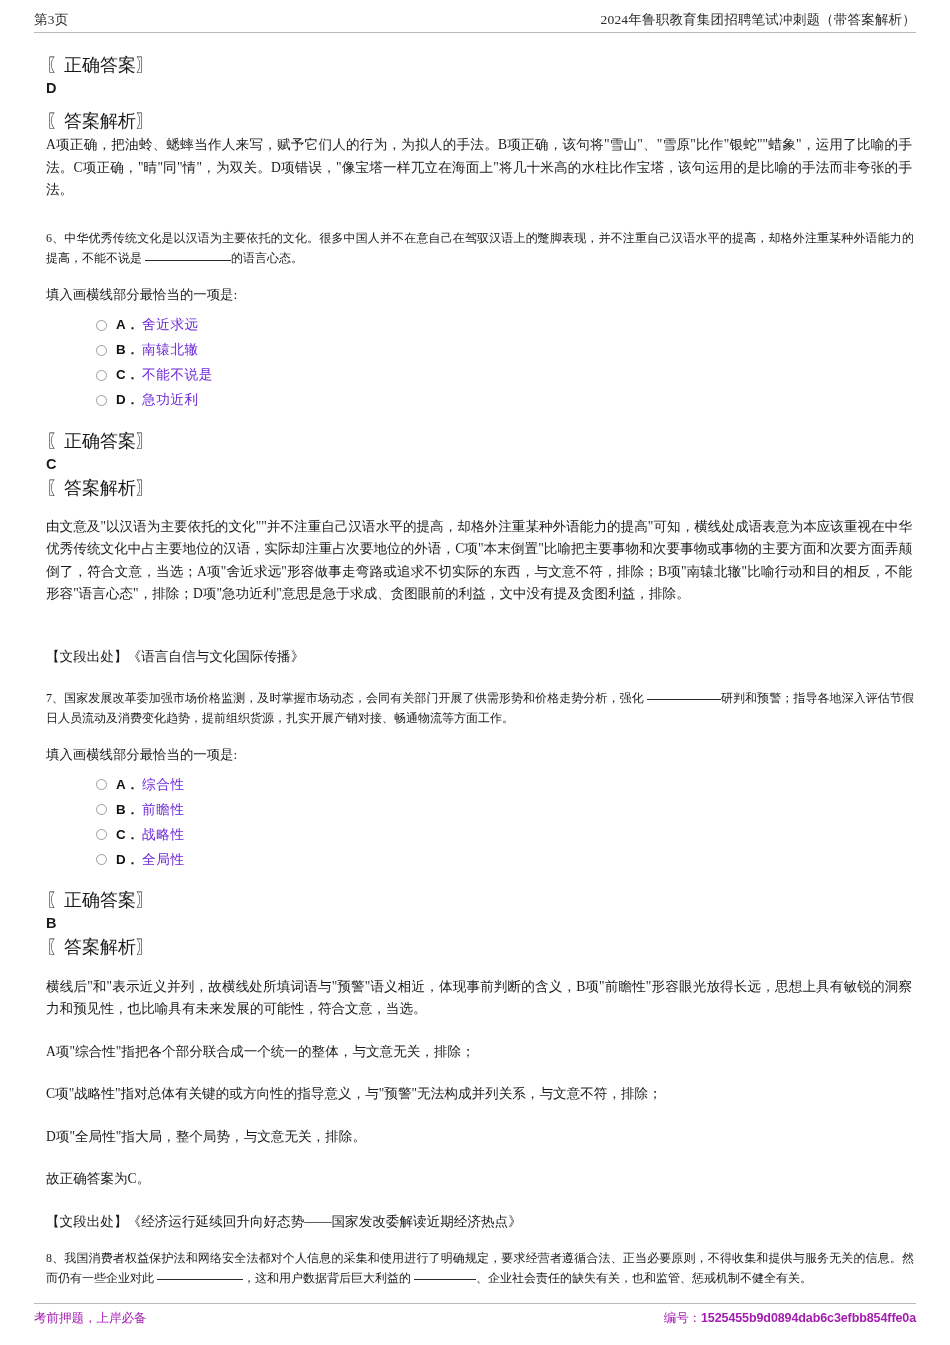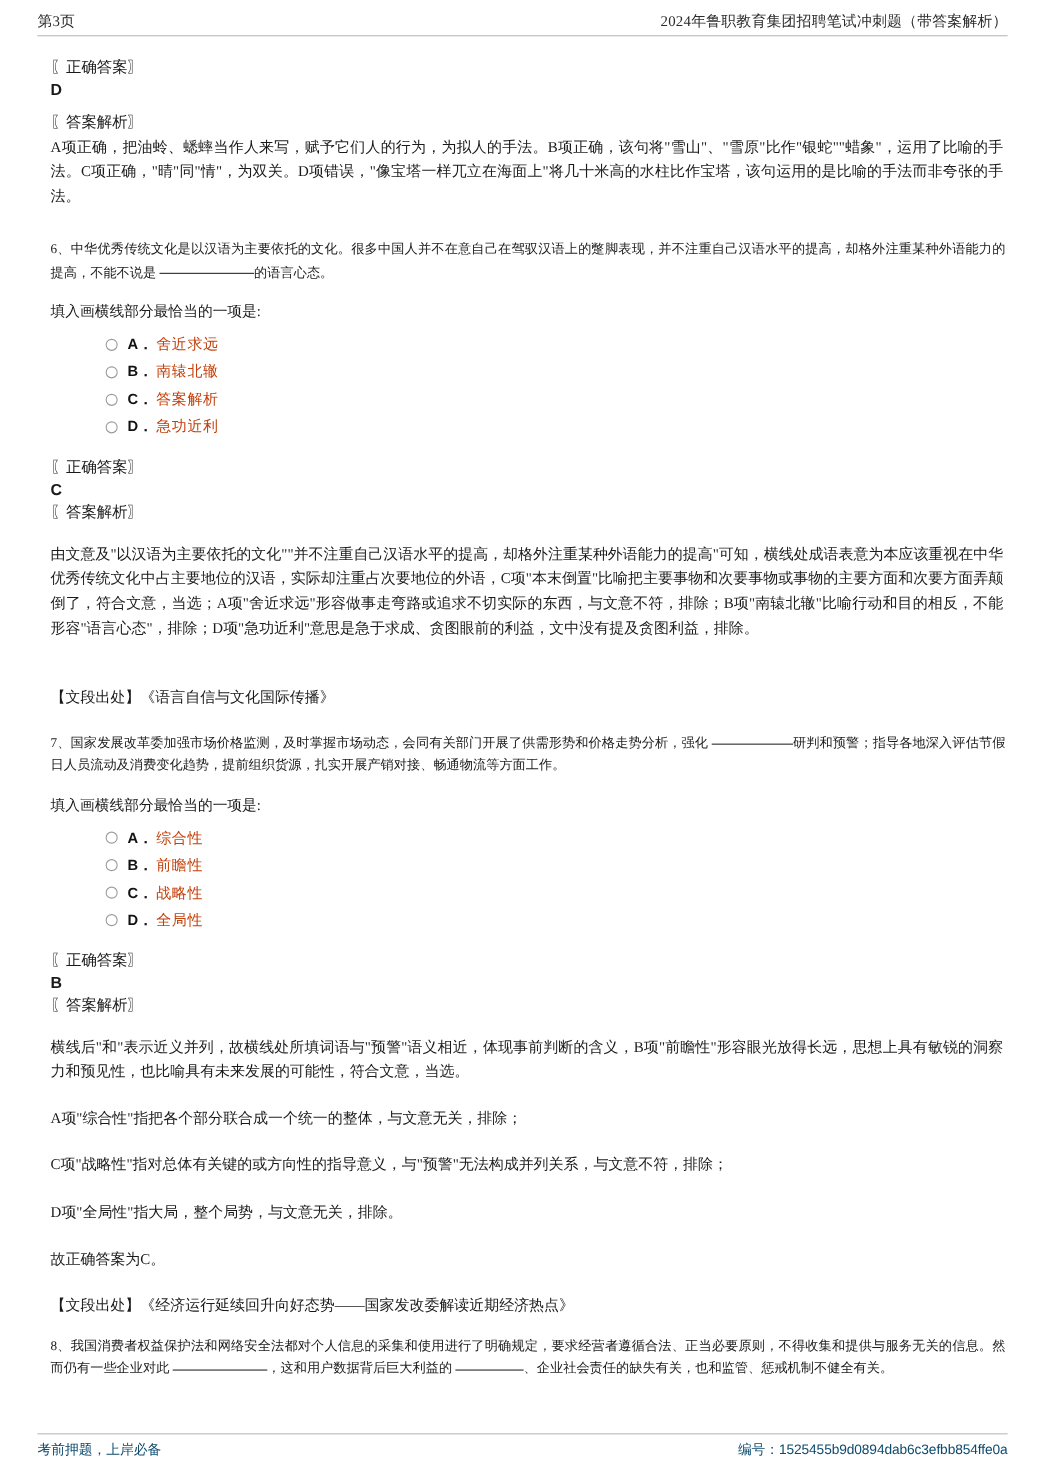--- a/index.html
+++ b/index.html
@@ -36,21 +36,21 @@
   }
   .page-header .hdr-left { white-space: nowrap; }
   .page-header .hdr-right { white-space: nowrap; }
 
   
   .content {
     padding-top: 10px;
   }
 
   .label-line {
-    font-size: 14px;
+    font-size: 18px;
     line-height: 1.45;
     margin: 0;
     padding-left: 12px;
   }
   .answer-letter {
     font-size: 14.5px;
     font-weight: 700;
     line-height: 1.45;
     margin: 0;
     padding-left: 12px;
@@ -126,48 +126,48 @@
   .opt-letter {
     font-family: "Liberation Sans", sans-serif;
     font-weight: 700;
     font-size: 13.4px;
     width: 26px;
     flex: 0 0 auto;
     color: #111;
   }
   .opt-text {
     letter-spacing: 0.6px;
-    color: #c2410c;
+    color: #6d28d9;
   }
 
   
   .page-footer {
     position: absolute;
     left: 34px;
     right: 34px;
     bottom: 18px;
     border-top: 1px solid #b9b9b9;
     padding-top: 6px;
     display: flex;
     justify-content: space-between;
     align-items: baseline;
     font-size: 12.5px;
-    color: #0c4a6e;
+    color: #a21caf;
   }
   .footer-id {
     font-family: "Liberation Sans", sans-serif;
     font-size: 12.5px;
     letter-spacing: -0.1px;
   }
   .footer-id .id-label {
     font-family: "Liberation Serif", serif;
   }
   b.sans {
     font-family: "Liberation Sans", sans-serif;
-    font-weight: 400;
+    font-weight: 700;
   }
 </style>
 </head>
 <body>
 
 <div class="page">
 
   <div class="page-header">
     <span class="hdr-left">第3页</span>
     <span class="hdr-right">2024年鲁职教育集团招聘笔试冲刺题（带答案解析）</span>
@@ -196,21 +196,21 @@
         <span class="opt-text">舍近求远</span>
       </div>
       <div class="opt">
         <span class="radio"></span>
         <span class="opt-letter">B．</span>
         <span class="opt-text">南辕北辙</span>
       </div>
       <div class="opt">
         <span class="radio"></span>
         <span class="opt-letter">C．</span>
-        <span class="opt-text">答案解析</span>
+        <span class="opt-text">不能不说是</span>
       </div>
       <div class="opt">
         <span class="radio"></span>
         <span class="opt-letter">D．</span>
         <span class="opt-text">急功近利</span>
       </div>
     </div>
 
     <div class="gap-md"></div>
     <p class="label-line">〖正确答案〗</p>

